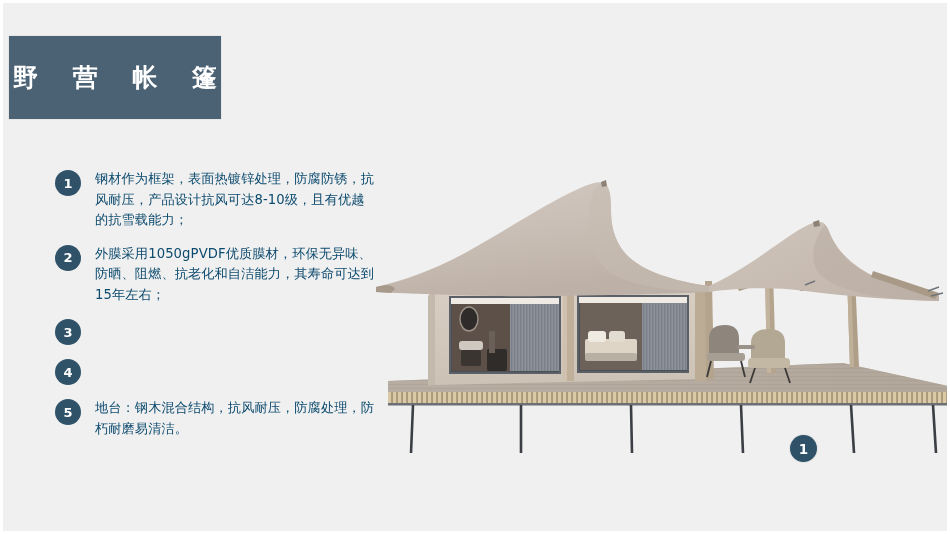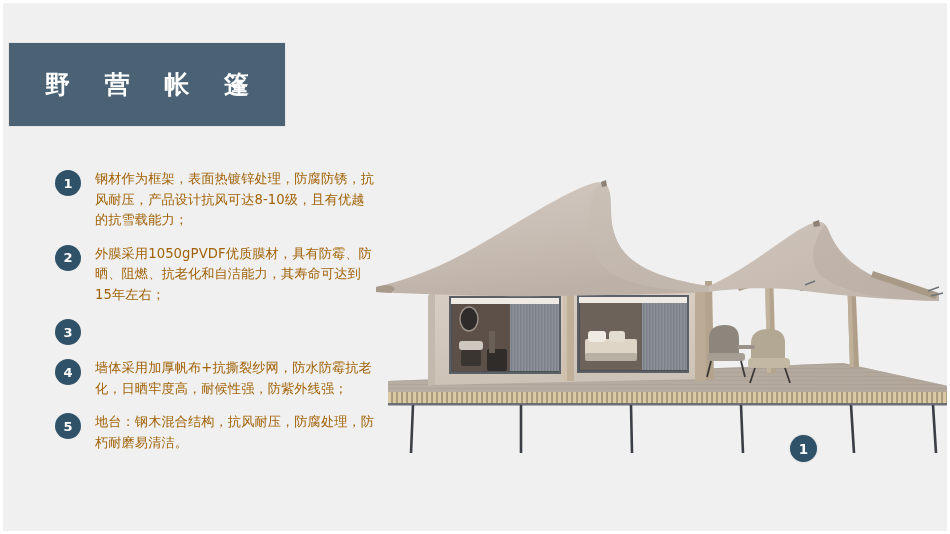--- a/index.html
+++ b/index.html
@@ -16,22 +16,22 @@
     overflow: hidden;
     font-family: "DejaVu Sans", "Liberation Sans", sans-serif;
     box-sizing: border-box;
     border: 3px solid #ffffff;
   }
 
   
   #title-banner {
     position: absolute;
     left: 6px;
-    top: 40px;
-    width: 276px;
+    top: 33px;
+    width: 212px;
     height: 83px;
     background: #4a6274;
     display: flex;
     align-items: center;
     justify-content: center;
     box-shadow: 0 0 0 1px #e6e6e6;
   }
   #title-text {
     color: #ffffff;
     font-size: 25px;
@@ -63,21 +63,21 @@
     color: #ffffff;
     font-size: 13px;
     font-weight: bold;
     display: flex;
     align-items: center;
     justify-content: center;
     margin-top: 1px;
   }
   .feature-text {
     margin-left: 14px;
-    color: #a16207;
+    color: #0c4a6e;
     font-size: 13.2px;
     line-height: 20.5px;
     letter-spacing: 0.1px;
   }
 
   
   #illustration {
     position: absolute;
     left: 370px;
     top: 150px;
@@ -113,30 +113,29 @@
 
   <div id="feature-list">
 
     <div class="feature-item">
       <div class="badge">1</div>
       <div class="feature-text">钢材作为框架，表面热镀锌处理，防腐防锈，抗风耐压，产品设计抗风可达8-10级，且有优越的抗雪载能力；</div>
     </div>
 
     <div class="feature-item">
       <div class="badge">2</div>
-      <div class="feature-text">外膜采用1050gPVDF优质膜材，具有防霉、防晒、阻燃、抗老化和自洁能力，其寿命可达到15年左右；</div>
+      <div class="feature-text">外膜采用1050gPVDF优质膜材，环保无异味、防晒、阻燃、抗老化和自洁能力，其寿命可达到15年左右；</div>
     </div>
 
     <div class="feature-item">
       <div class="badge">3</div>
     </div>
 
     <div class="feature-item">
       <div class="badge">4</div>
-      <div class="feature-text">墙体采用加厚帆布+抗撕裂纱网，防水防霉抗老化，日晒牢度高，耐候性强，防紫外线强；</div>
     </div>
 
     <div class="feature-item">
       <div class="badge">5</div>
       <div class="feature-text">地台：钢木混合结构，抗风耐压，防腐处理，防朽耐磨易清洁。</div>
     </div>
 
   </div>
 
   <div id="illustration">

